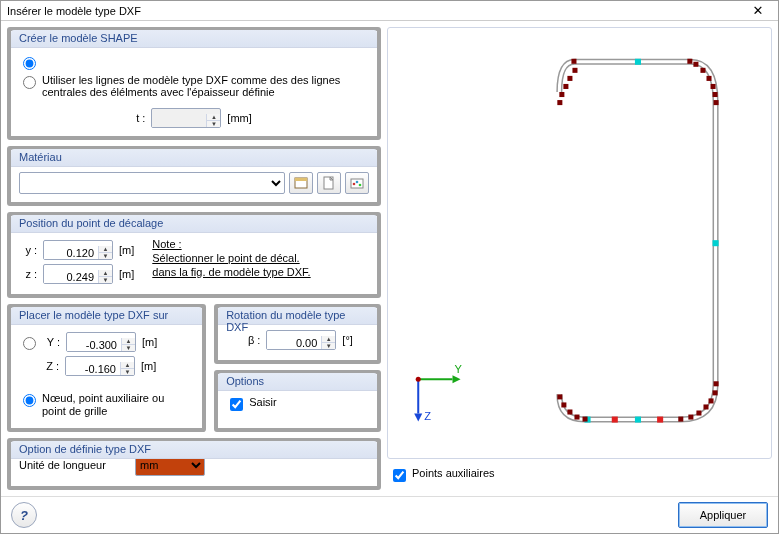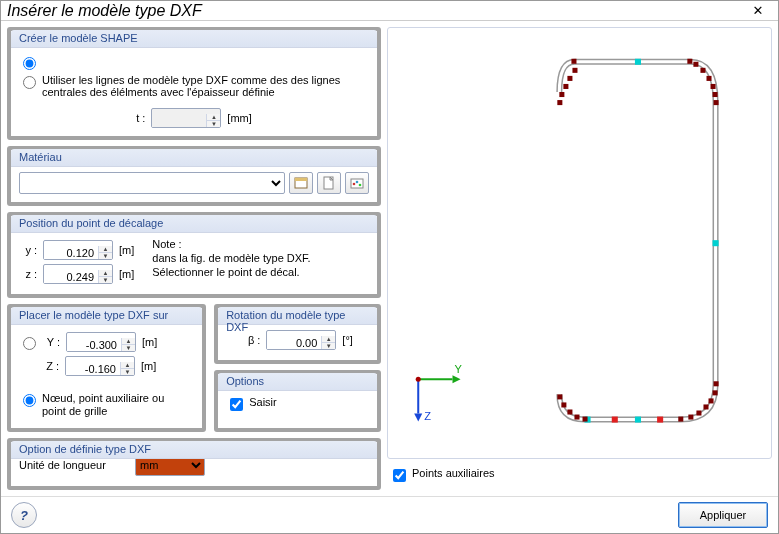--- a/index.html
+++ b/index.html
@@ -20,21 +20,21 @@
     position: relative;
   }
   .titlebar {
     height: 23px;
     display: flex;
     align-items: center;
     padding: 0 6px;
     border-bottom: 1px solid #ccc;
     background: #fff;
   }
-  .titlebar-title { flex: 1; font-size: 16px; font-style: italic; }
+  .titlebar-title { flex: 1; font-size: 11px; }
   .titlebar-close {
     width: 28px; height: 18px;
     display: flex; align-items: center; justify-content: center;
     cursor: pointer;
     font-size: 13px;
     font-family: Arial, sans-serif;
   }
   .body {
     flex: 1;
     display: flex;
@@ -113,21 +113,21 @@
   }
   .icon-btn {
     width:24px; height:22px;
     border:1px solid #9aa6bd; border-radius:2px;
     background:linear-gradient(#fefefe,#e9e9e9);
     display:flex; align-items:center; justify-content:center;
     cursor:pointer;
   }
   .row { display:flex; align-items:center; gap:6px; padding:2px 0; }
   .lbl { width:18px; text-align:right; }
-  .note { color:#000; line-height:1.25; }
+  .note { color:#000; line-height:1.25;text-decoration:underline; }
   .two-col { display:flex; gap:8px;border-radius:24px; }
   .subcol { flex:1; }
   .gb-inner { padding-top:12px; }
   .preview-area {
     flex:1;
     border:1px solid #cfd6e6;
     border-radius:3px;
     background:#fff;
     position:relative;
     overflow:hidden;
@@ -254,22 +254,22 @@
                 <span class="spinner">
                     <div>▲</div>
                     <div>▼</div>
                   </span>
               </span>
               <span class="unit">[m]</span>
             </div>
           </div>
           <div class="note">
             <div>Note :</div>
+            <div>Sélectionner le point de décal.</div>
             <div>dans la fig. de modèle type DXF.</div>
-            <div>Sélectionner le point de décal.</div>
           </div>
         </div>
       </div>
 
       <div class="two-col">
         <div class="groupbox subcol" style="flex:1.05">
           <div class="groupbox-title">Placer le modèle type DXF sur</div>
           <div class="gb-inner">
             <div class="radio-row" style="align-items:center;">
               <input type="radio" name="place" style="">

